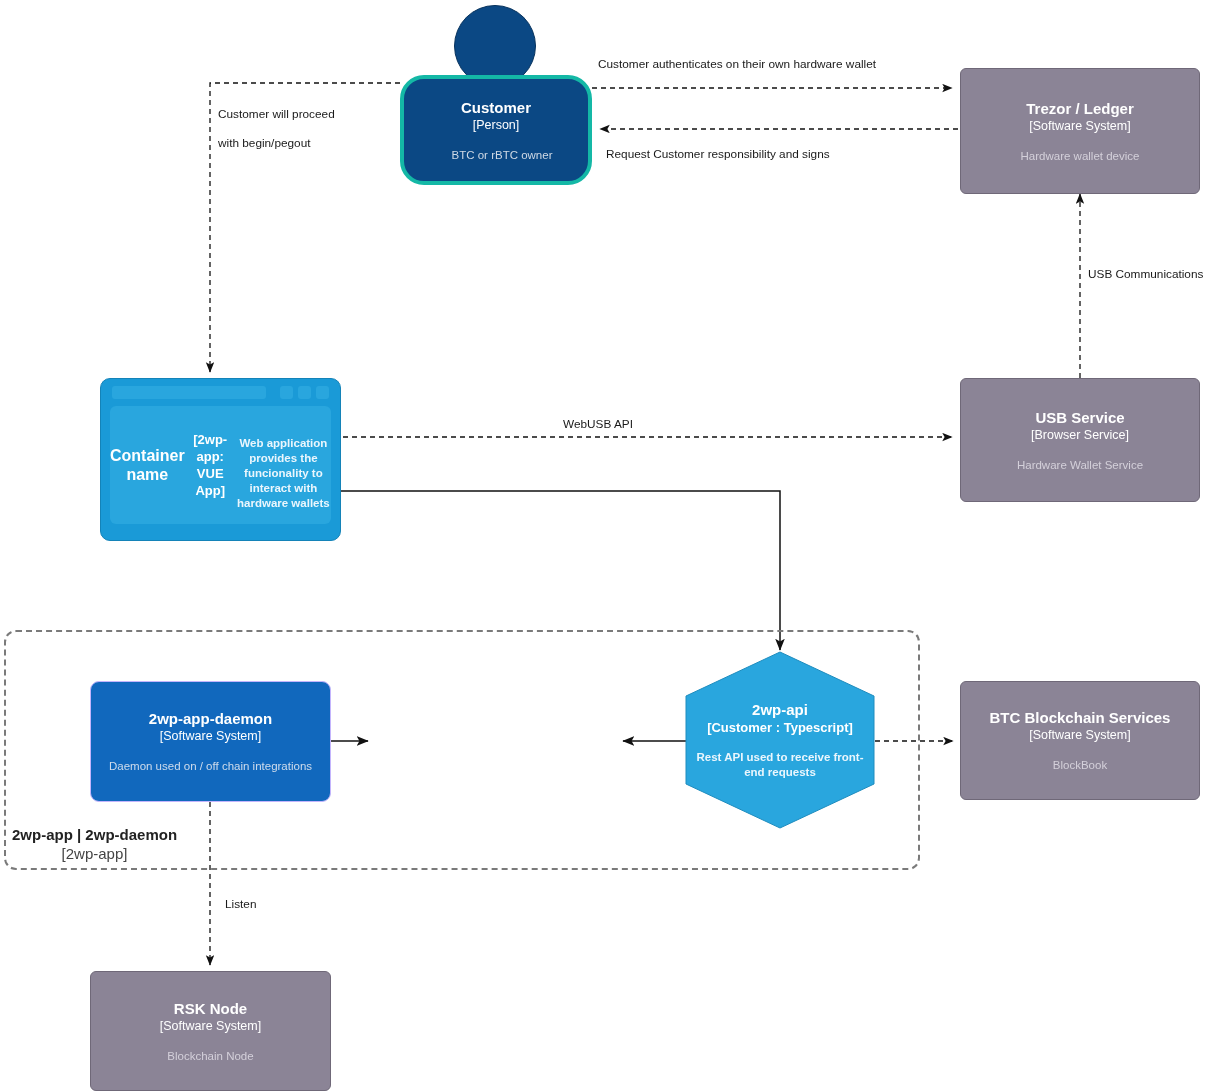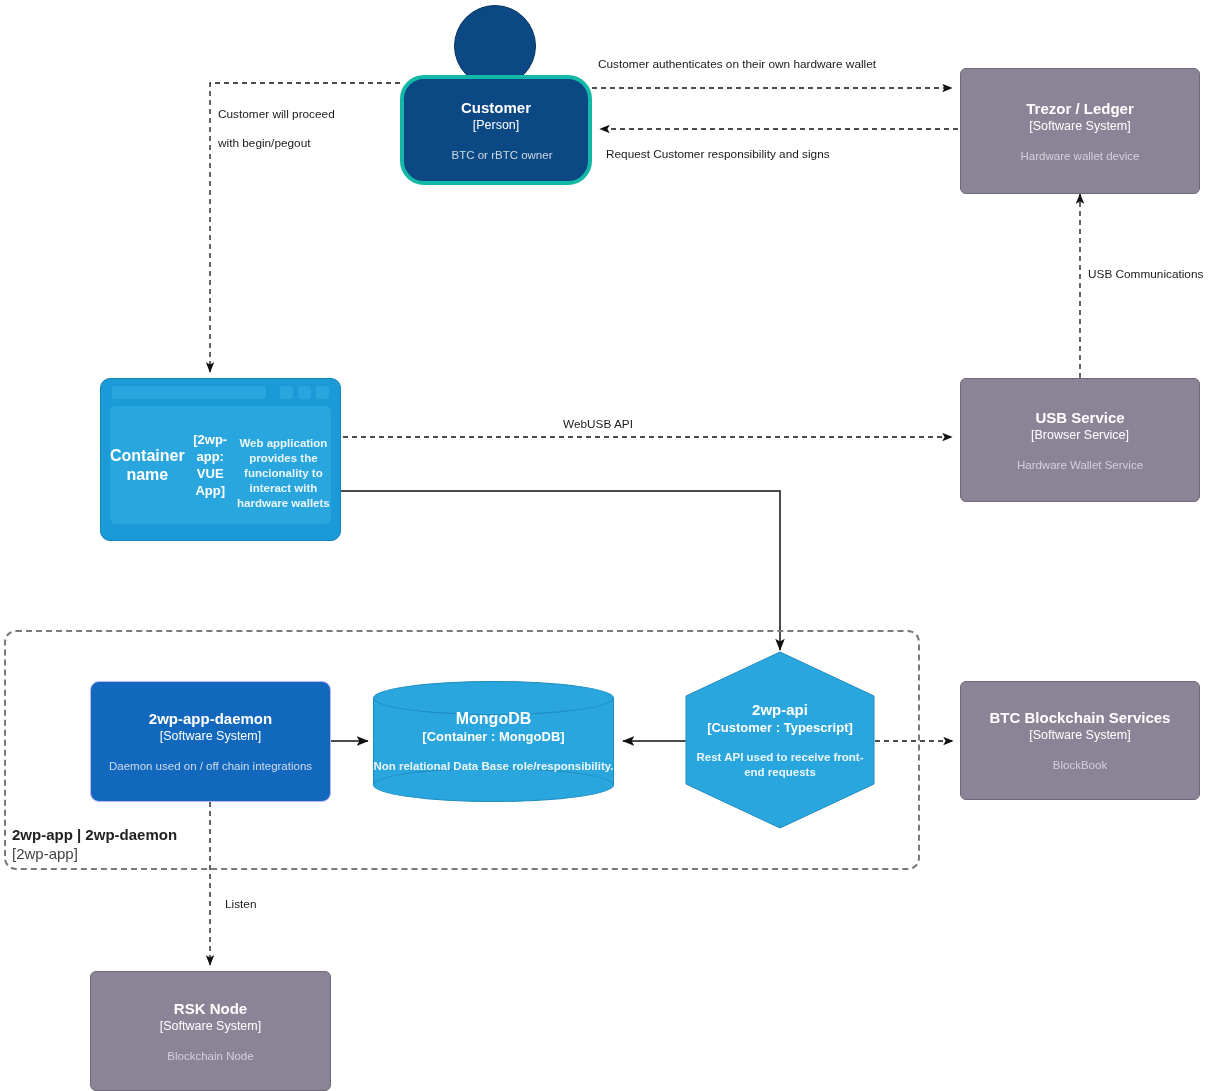--- a/index.html
+++ b/index.html
@@ -65,21 +65,21 @@
         flex-direction:column;align-items:center;justify-content:center;
         text-align:center;color:#fff;}
   .hexwrap .n-title{font-size:15px;}
   .hexwrap .n-type{font-weight:bold;font-size:13px;}
   .hexwrap .n-desc{font-weight:bold;font-size:11.5px;color:#eaf6fd;margin-top:14px;
         width:175px;line-height:15px;}
 
   
   .boundary{position:absolute;border:2px dashed #7a7a7a;border-radius:12px;
             box-sizing:border-box;}
-  .boundary-label{position:absolute;}
+  .boundary-label{position:absolute;text-align:center;}
   .boundary-label .b-name{font-size:15px;font-weight:bold;color:#222;}
   .boundary-label .b-type{font-size:15px;color:#444;margin-top:2px;}
 
   
   .elabel{position:absolute;font-size:11.8px;color:#1a1a1a;white-space:nowrap;}
 </style>
 </head>
 <body>
 
 <div id="canvas">
@@ -176,30 +176,20 @@
     <div class="n-type">[Browser Service]</div>
     <div class="n-desc">Hardware Wallet Service</div>
   </div>
 
   <div class="node cont-dark" style="left:90px;top:681px;width:241px;height:121px;">
     <div class="n-title">2wp-app-daemon</div>
     <div class="n-type">[Software System]</div>
     <div class="n-desc">Daemon used on / off chain integrations</div>
   </div>
 
-  <div class="cyl" style="left:373px;top:681px;width:241px;height:121px;">
-    <div class="cyl-body"></div>
-    <div class="cyl-top"></div>
-    <div class="cyl-bottom"></div>
-    <div class="cyl-text">
-      <div class="n-title">MongoDB</div>
-      <div class="n-type">[Container : MongoDB]</div>
-      <div class="n-desc">Non relational Data Base role/responsibility.</div>
-    </div>
-  </div>
 
   <div class="hexwrap" style="left:686px;top:652px;width:188px;height:176px;">
     <div class="hex-text">
       <div class="n-title">2wp-api</div>
       <div class="n-type">[Customer : Typescript]</div>
       <div class="n-desc">Rest API used to receive front-end requests</div>
     </div>
   </div>
 
   <div class="node sys" style="left:960px;top:681px;width:240px;height:119px;">

